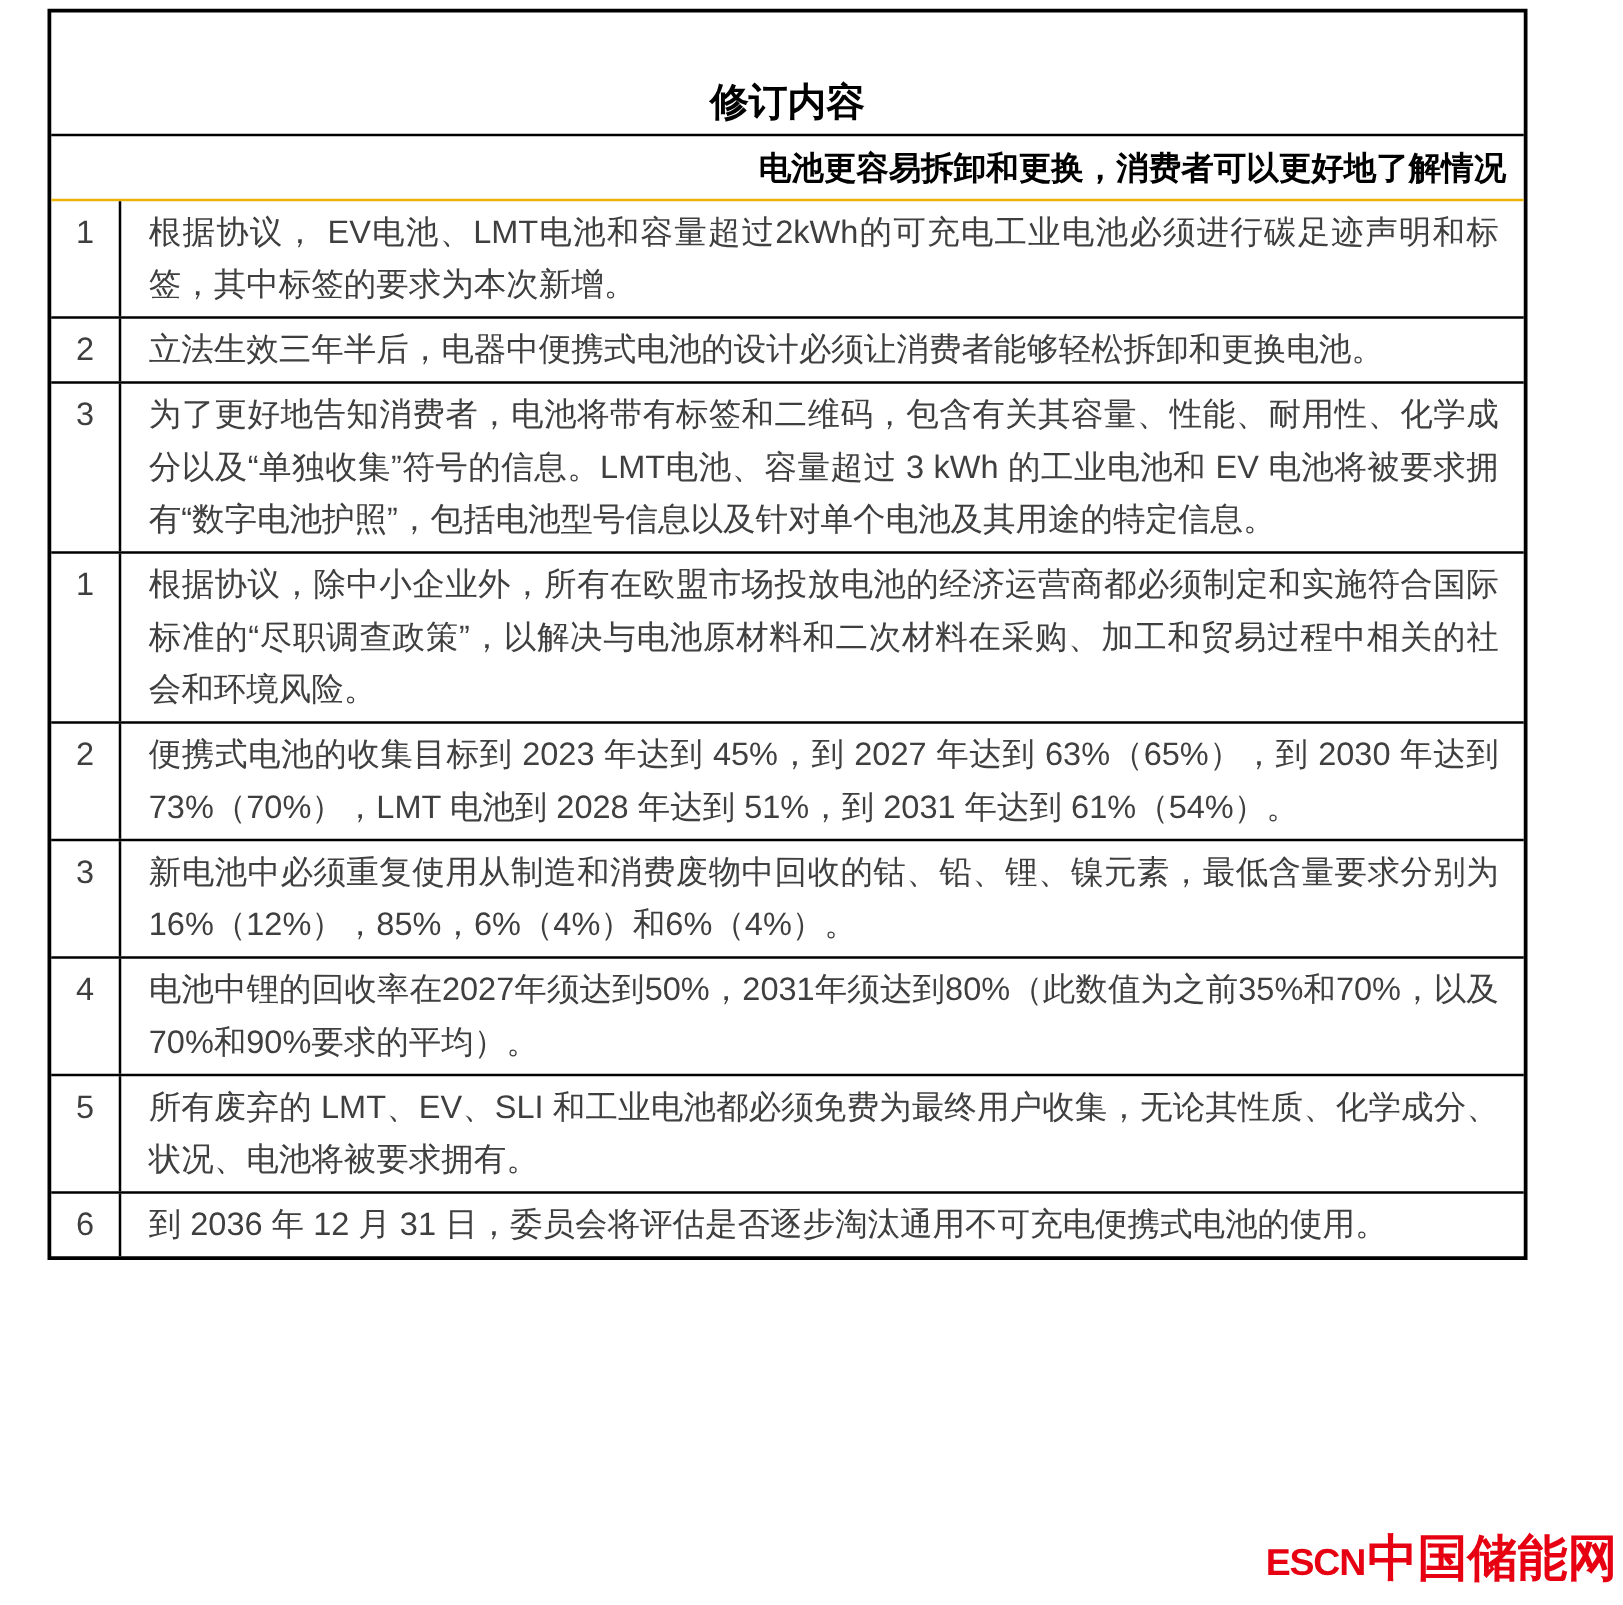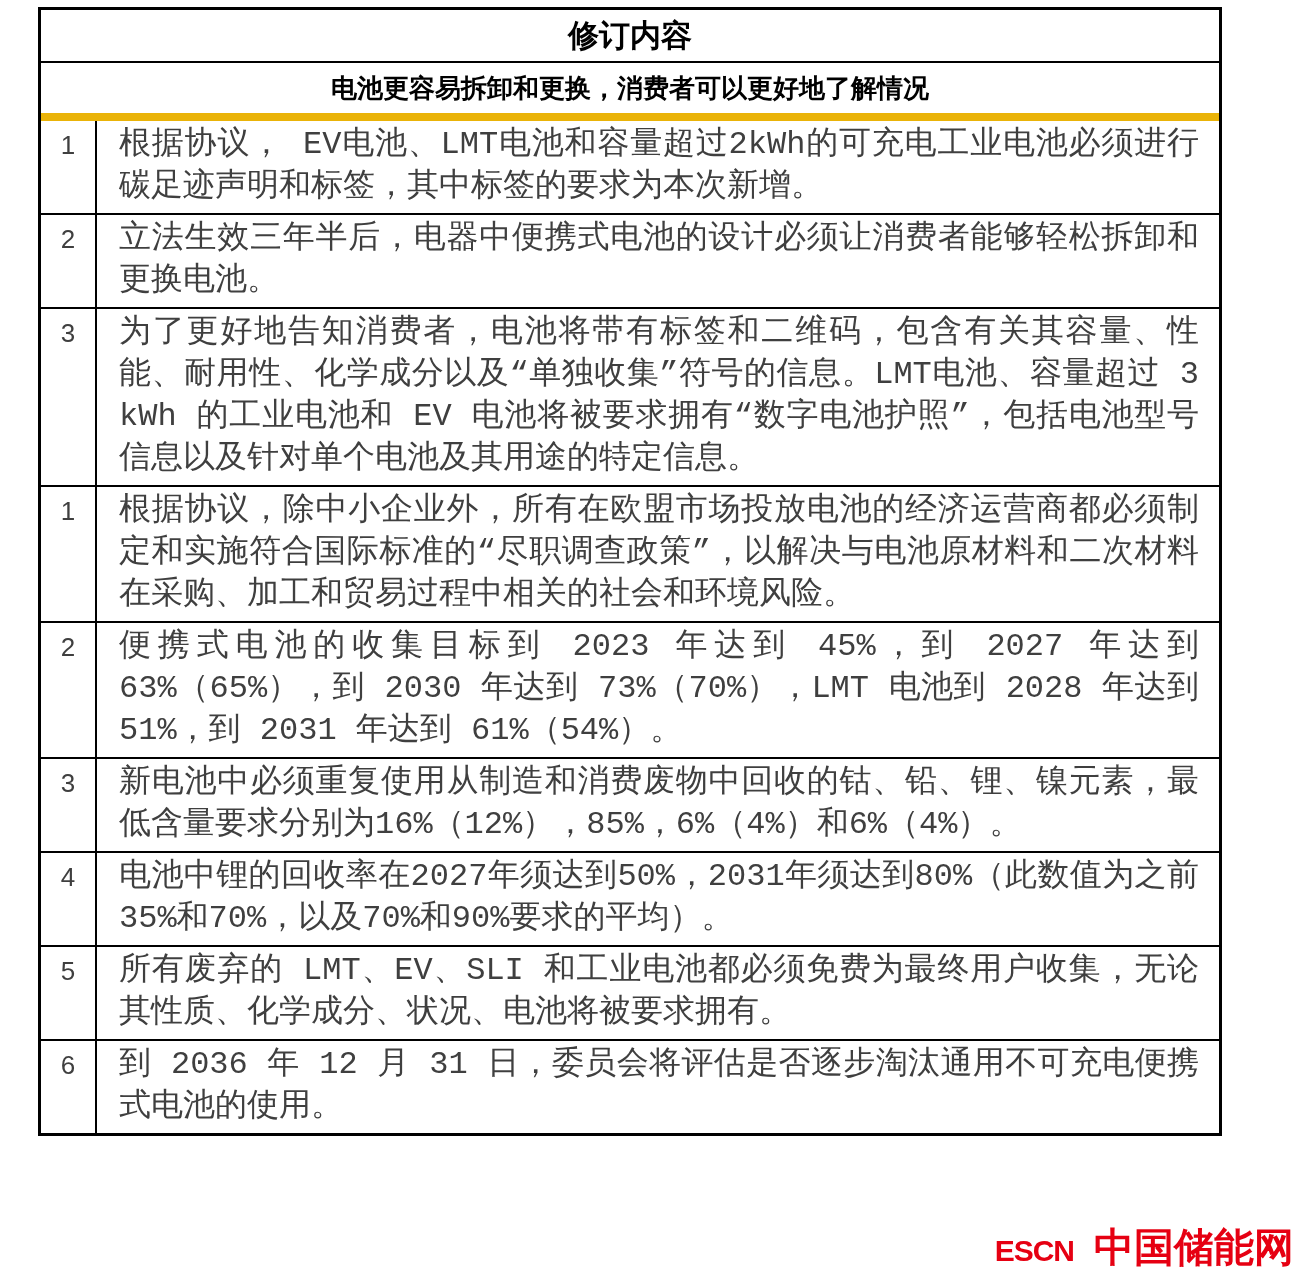--- a/index.html
+++ b/index.html
@@ -26,29 +26,30 @@
     background: #ffffff;
   }
   .title-row {
     text-align: center;
     font-weight: bold;
     color: #000000;
     font-size: 31px;
     line-height: 38px;
     padding: 7px 0 6px 0;
     border-bottom: 2px solid #000000;
+    margin-top: 46px;
   }
   .section-header {
     font-weight: bold;
     color: #000000;
     font-size: 26px;
     line-height: 36px;
     padding: 7px 14px 7px 14px;
-    border-bottom: 8px solid #eab308;
-    text-align: center;
+    border-bottom: 2px solid #eab308;
+    text-align: right;
   }
   .row {
     display: flex;
     border-bottom: 2px solid #000000;
     align-items: stretch;
   }
   .doc-table > .row:last-child {
     border-bottom: none;
   }
   .num-cell {
@@ -57,27 +58,26 @@
     text-align: center;
     color: #3f3f3f;
     font-size: 26px;
     line-height: 42px;
     padding-top: 3px;
     box-sizing: border-box;
   }
   .content-cell {
     flex: 1;
     color: #3f3f3f;
-    font-size: 32px;
+    font-size: 26px;
     line-height: 42px;
     padding: 3px 20px 5px 22px;
     text-align: justify;
     text-justify: inter-character;
     box-sizing: border-box;
-    font-family: Liberation Mono, monospace;
   }
   .footnote {
     position: absolute;
     left: 70px;
     top: 1155px;
     width: 1122px;
     color: #3f3f3f;
     font-style: italic;
     font-size: 23px;
     line-height: 50px;
@@ -92,21 +92,21 @@
     line-height: 44px;
   }
   .logo-en {
     font-weight: 900;
     font-size: 30px;
     letter-spacing: -1px;
   }
   .logo-zh {
     font-weight: bold;
     font-size: 40px;
-    margin-left: 20px;
+    margin-left: 2px;
   }
 </style>
 </head>
 <body>
 
 <div class="page">
 
   <div class="doc-table">
 
     <div class="title-row">修订内容</div>

